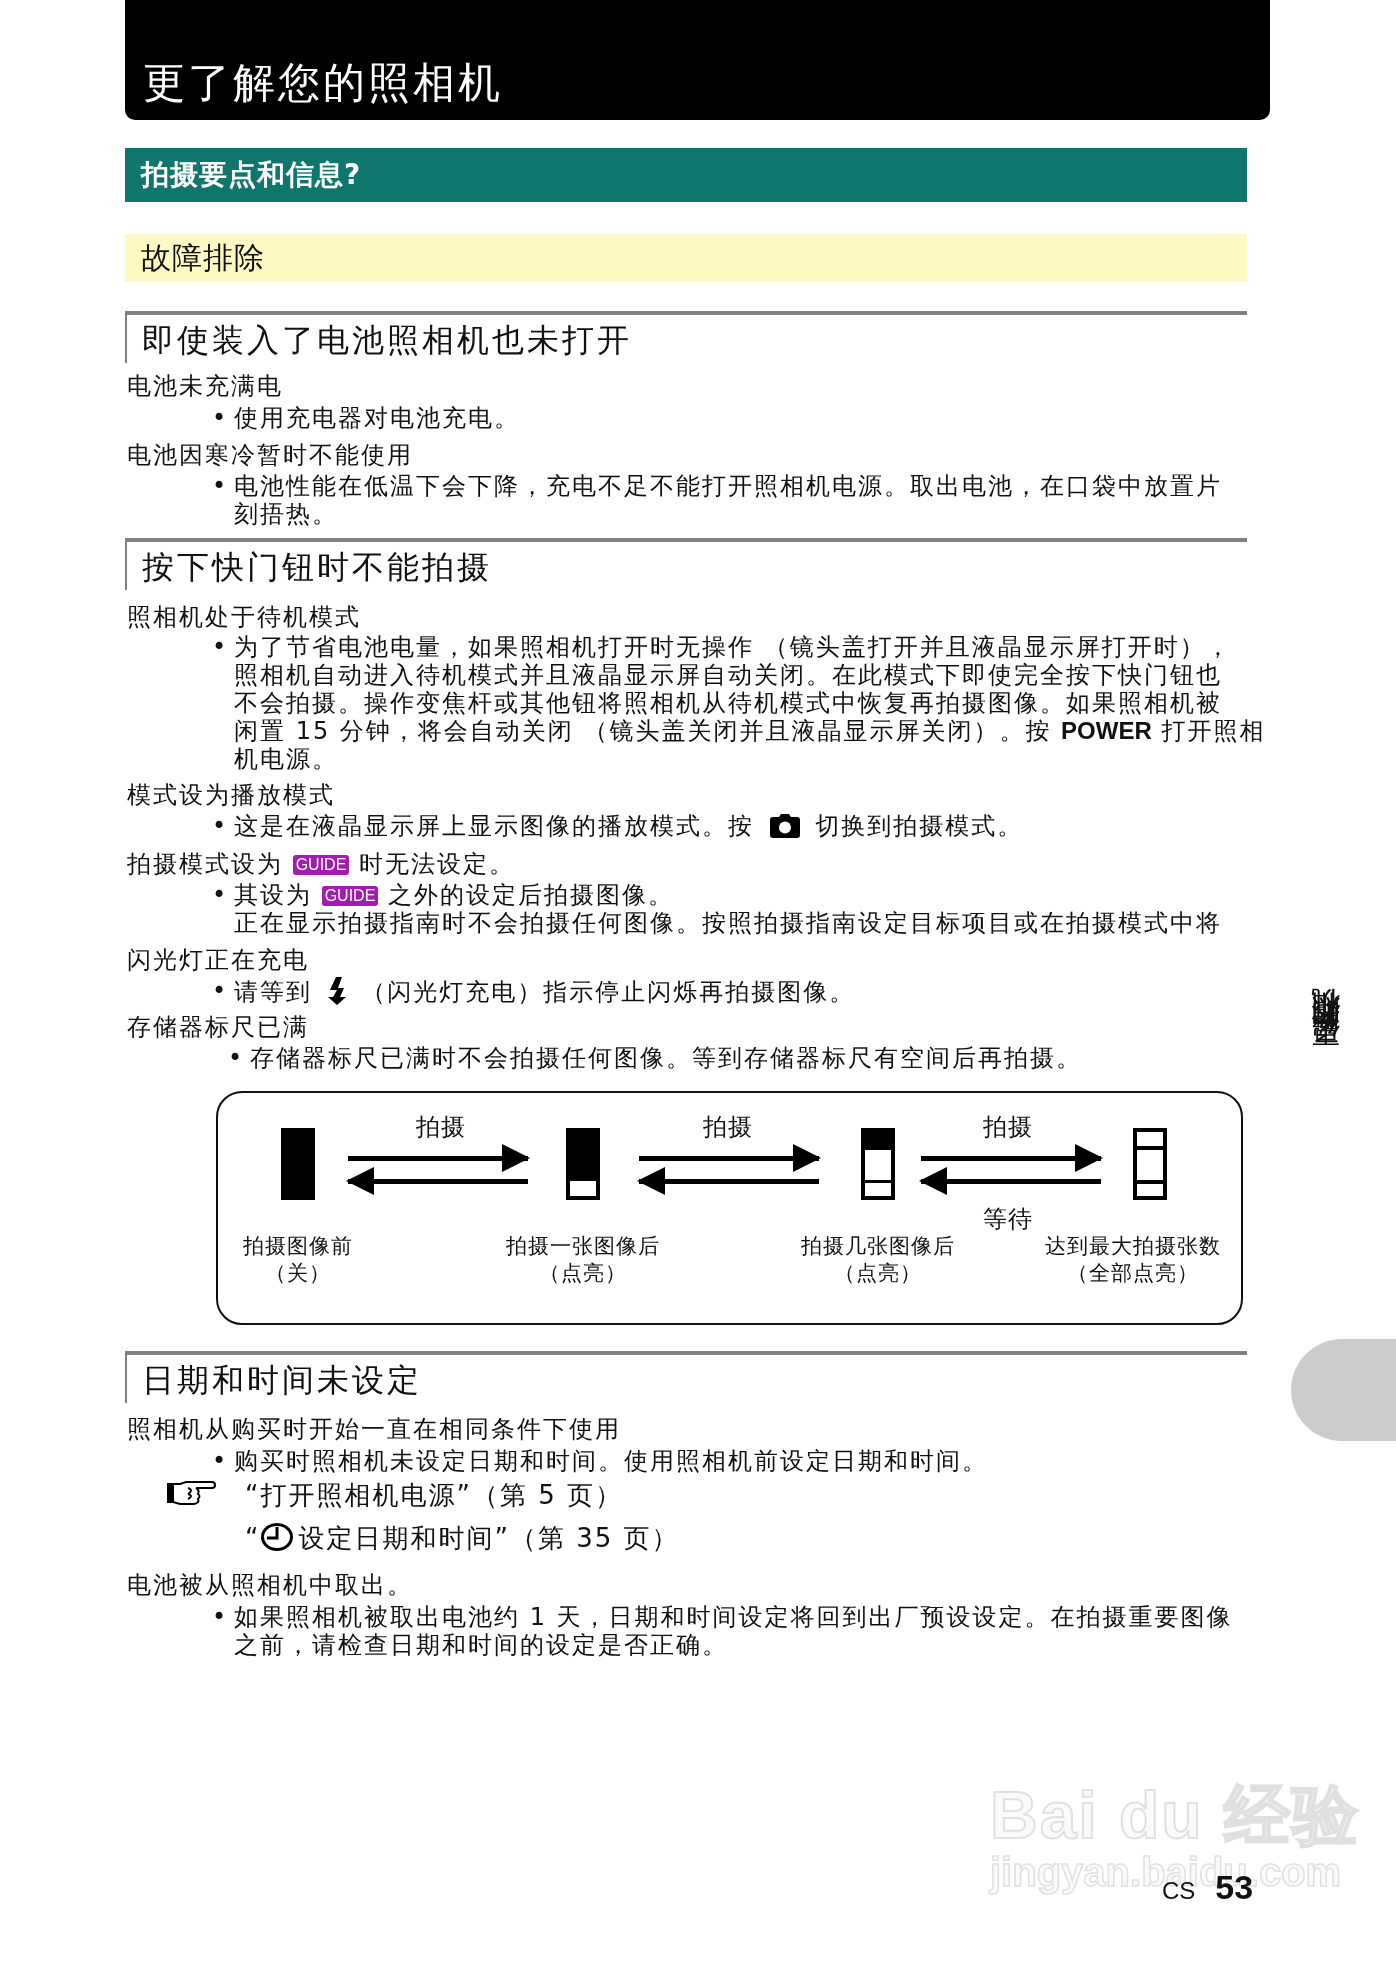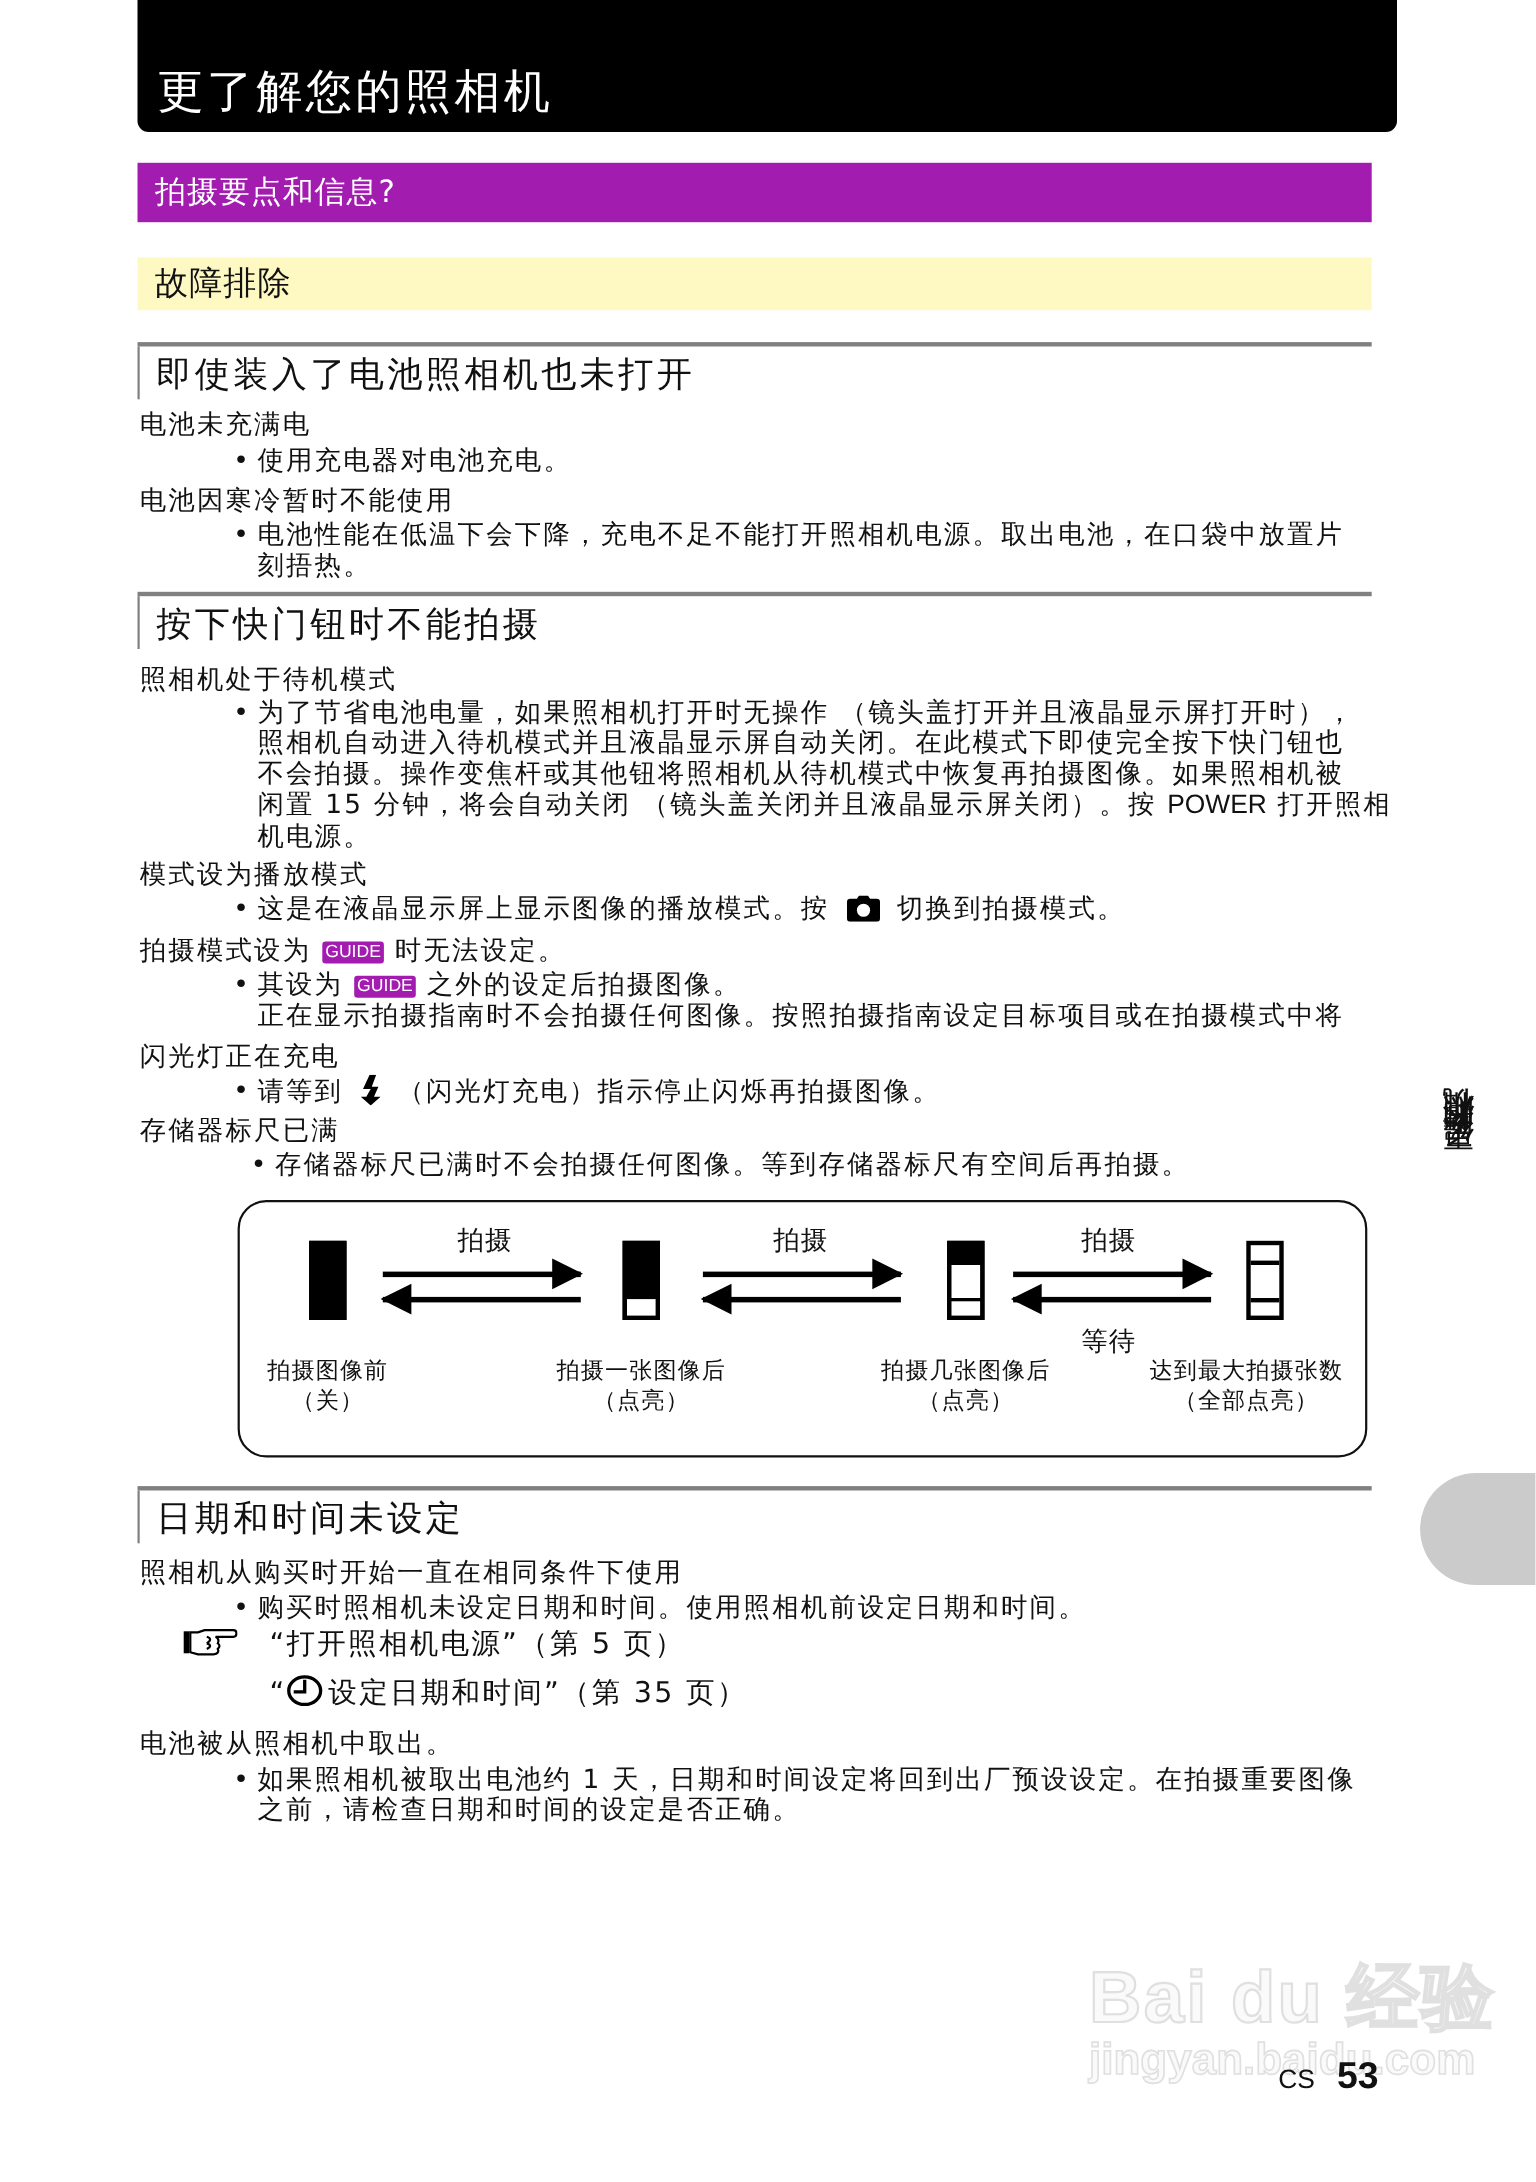--- a/index.html
+++ b/index.html
@@ -3,34 +3,34 @@
 <meta charset="utf-8">
 <style>
   html, body { margin:0; padding:0; background:#fff; }
   body { width:1396px; height:1984px; position:relative; overflow:hidden;
          font-family:"DejaVu Sans","Liberation Sans",sans-serif; color:#111; }
   .abs { position:absolute; }
   .title-bar { left:125px; top:0; width:1145px; height:120px; background:#000;
                border-radius:0 0 10px 10px; }
   .title-text { position:absolute; left:18px; bottom:12px; color:#fff; font-size:42px;
                 letter-spacing:3px; line-height:50px; }
-  .bar-dark { left:125px; top:148px; width:1122px; height:54px; background:#a21caf; }
+  .bar-dark { left:125px; top:148px; width:1122px; height:54px; background:#0f766e;font-weight:bold; }
   .bar-dark span { position:absolute; left:16px; top:10px; color:#fff; font-size:28px; line-height:34px; letter-spacing:1px; }
   .bar-light { left:125px; top:234px; width:1122px; height:48px; background:#fef9c3; }
   .bar-light span { position:absolute; left:16px; top:6px; color:#111; font-size:30px; line-height:36px; letter-spacing:1px; }
   .sec-head { left:125px; width:1122px; height:52px; border-top:4px solid #808080; }
   .sec-head::before { content:""; position:absolute; left:0; top:0; width:2px; height:48px; background:#808080; }
   .sec-head span { position:absolute; left:17px; top:5px; font-size:32px; line-height:40px; letter-spacing:3px; color:#111; }
   .sub { left:127px; font-size:24px; line-height:28px; letter-spacing:2px; white-space:nowrap; }
   .bul { left:234px; width:1040px; font-size:24px; line-height:28px; letter-spacing:2px; }
   .bul::before { content:"•"; position:absolute; left:-22px; top:0; }
   .bul .ln { display:block; white-space:nowrap; }
   .kbd-guide { display:inline-block; background:#a21caf; color:#fff; font-family:"Liberation Sans",sans-serif;
                font-size:16px; line-height:20px; padding:0 3px; border-radius:3px; letter-spacing:0; vertical-align:2px; }
-  .power { font-family:"Liberation Sans",sans-serif; font-weight:normal; letter-spacing:0; }
+  .power { font-family:"Liberation Sans",sans-serif; font-weight:bold; letter-spacing:0; }
   .diagram { left:216px; top:1091px; width:1027px; height:234px; border:2px solid #111; border-radius:26px; box-sizing:border-box; }
   .meter { position:absolute; width:34px; height:72px; box-sizing:border-box; border:4px solid #000; background:#000; }
   .seg { position:absolute; left:0; width:26px; background:#fff; }
   .arrow { position:absolute; height:5px; background:#000; }
   .arrow.r::after { content:""; position:absolute; right:-2px; top:-12px; border-left:28px solid #000; border-top:14px solid transparent; border-bottom:14px solid transparent; }
   .arrow.l::before { content:""; position:absolute; left:-2px; top:-12px; border-right:28px solid #000; border-top:14px solid transparent; border-bottom:14px solid transparent; }
   .arrow-label { position:absolute; font-size:24px; line-height:28px; letter-spacing:1px; text-align:center; }
   .cap { position:absolute; font-size:21px; line-height:27px; text-align:center; letter-spacing:1px; white-space:nowrap; }
   .side-text { left:1308px; top:1036px; width:40px; font-size:29px; line-height:34px; writing-mode:vertical-rl; transform:rotate(180deg); letter-spacing:4px; color:#111; }
   .side-tab { left:1291px; top:1339px; width:105px; height:102px; background:#cbcbcb; border-radius:51px 0 0 51px; }

